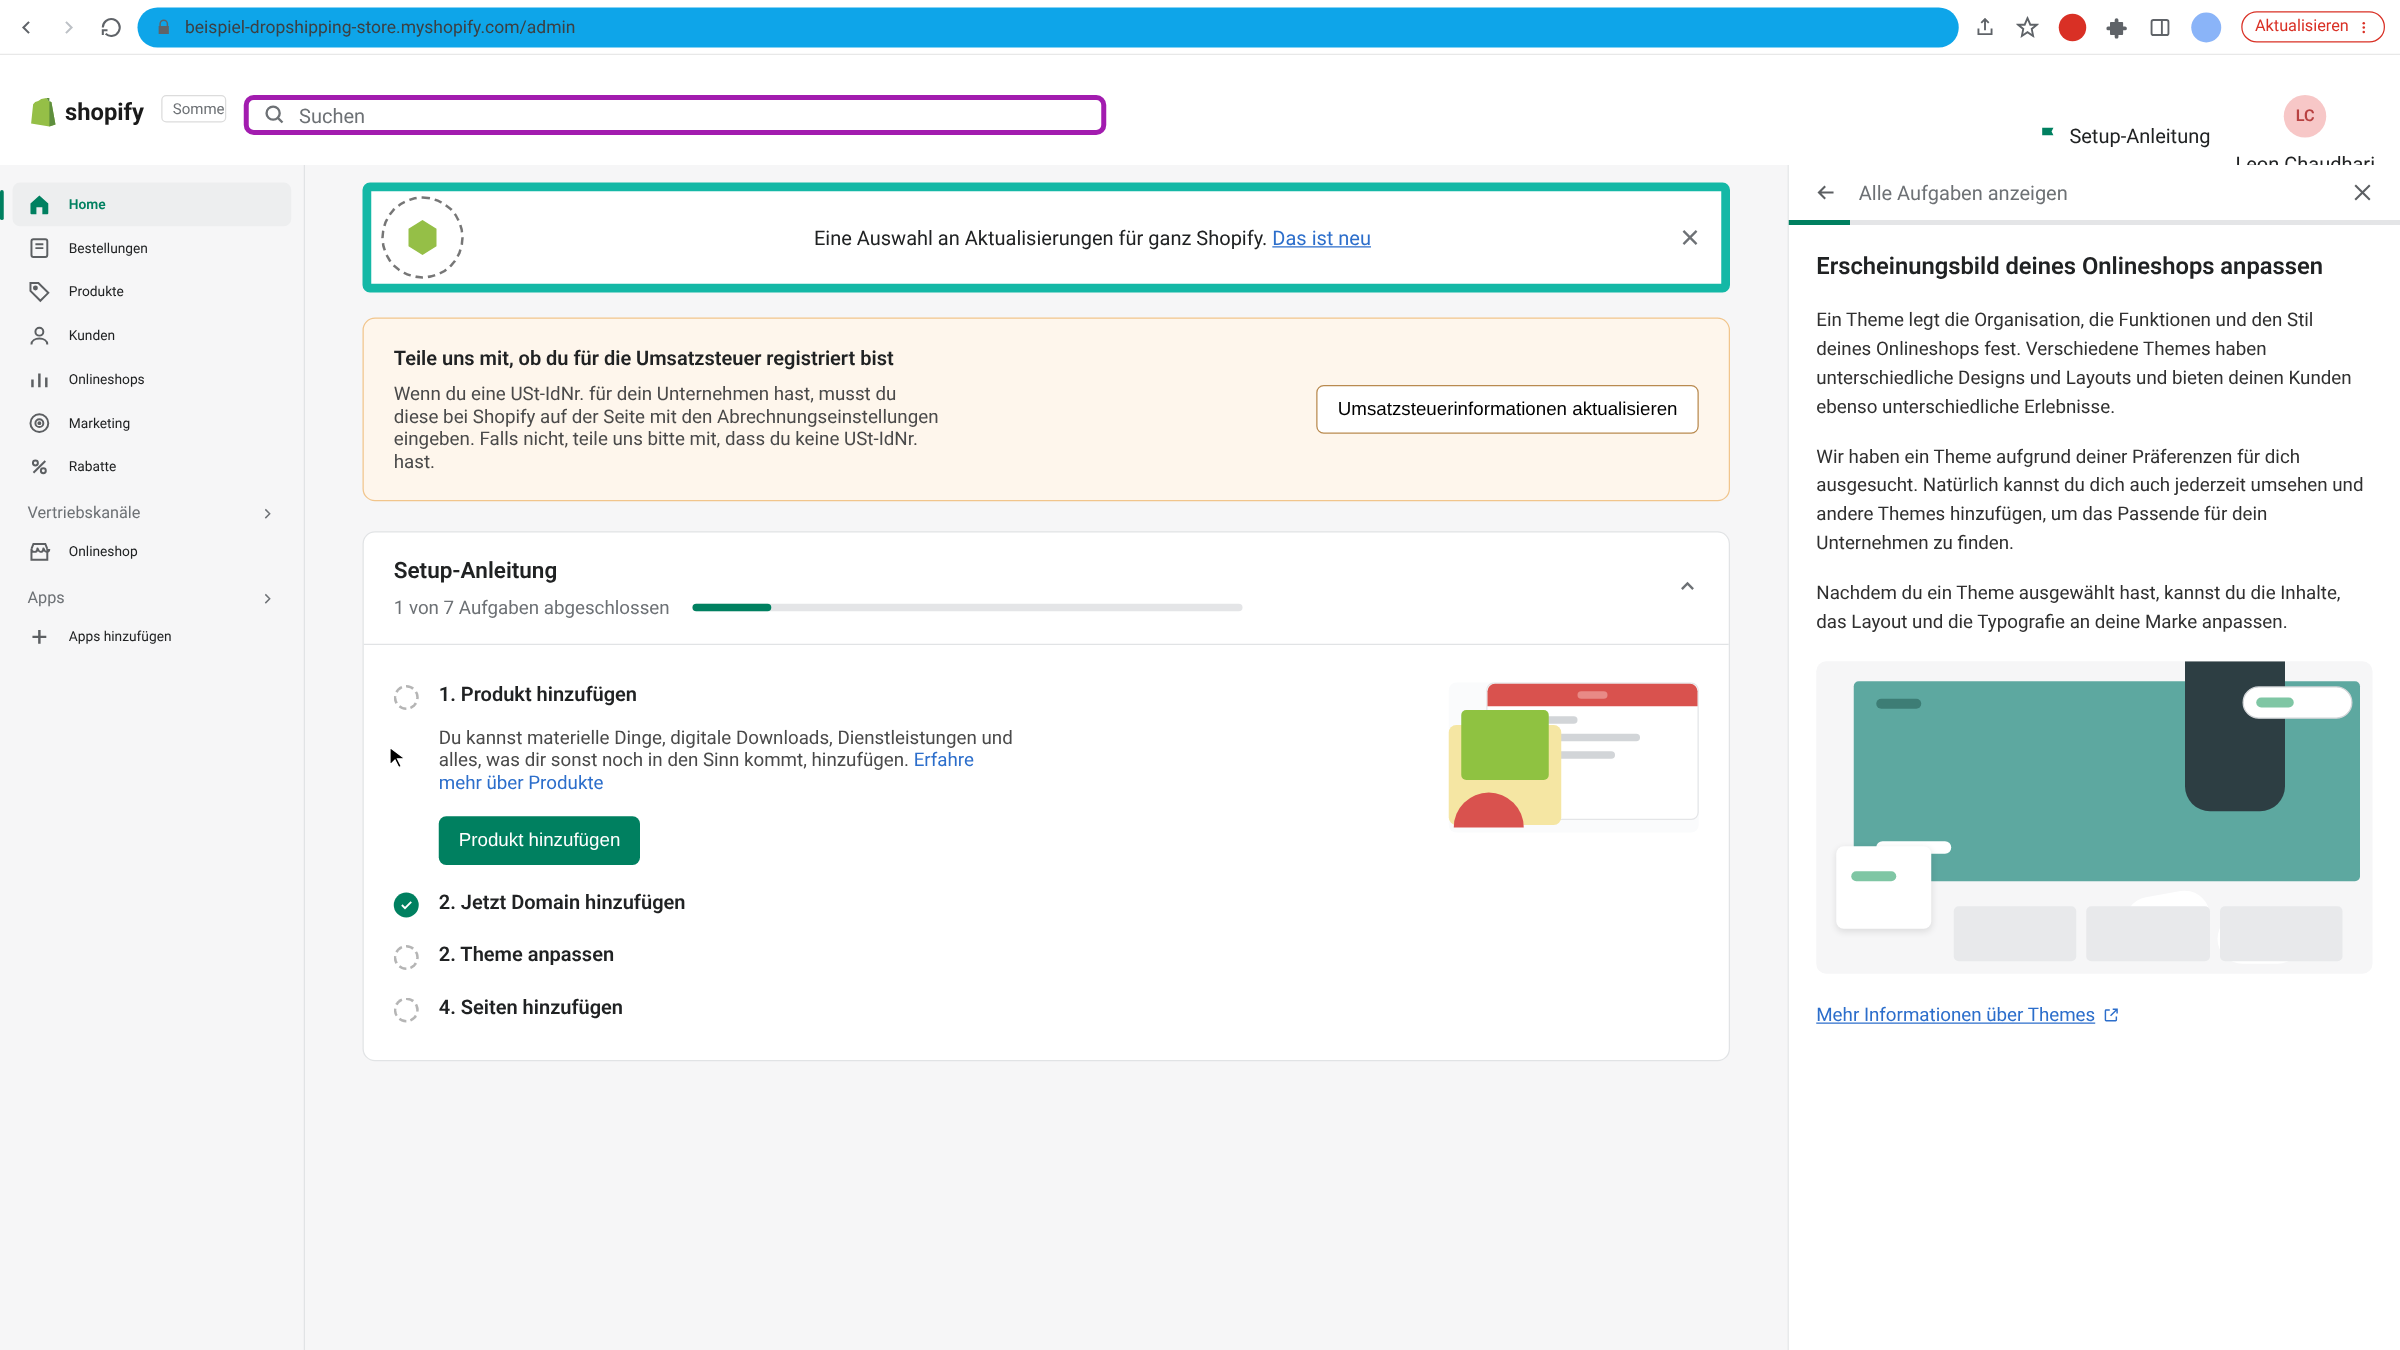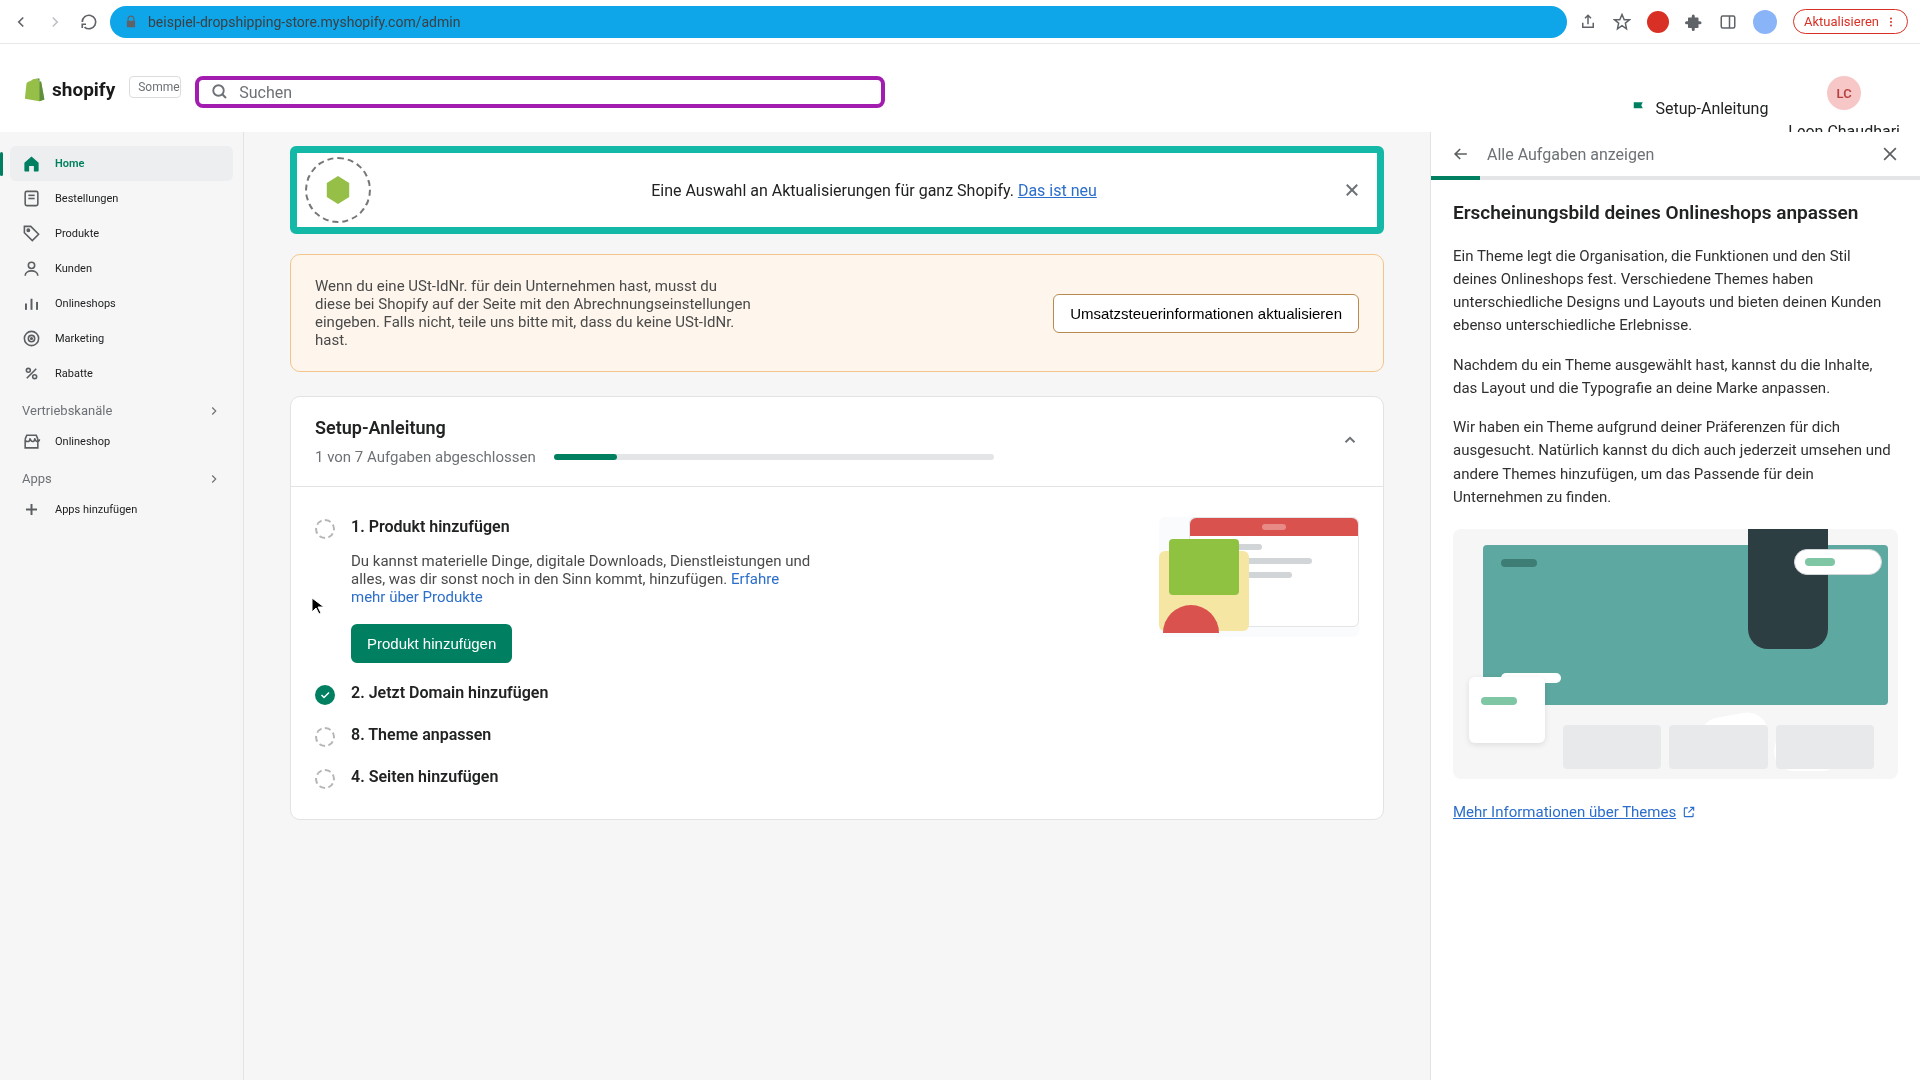--- a/index.html
+++ b/index.html
@@ -296,20 +296,21 @@
         <span>Eine Auswahl an Aktualisierungen für ganz Shopify. </span><a>Das ist neu</a>
       </div>
       <svg class="banner-close" width="18" height="18" viewBox="0 0 24 24" fill="none" stroke="#6d7175" stroke-width="2.5">
           <line x1="5" y1="5" x2="19" y2="19"></line>
           <line x1="19" y1="5" x2="5" y2="19"></line>
         </svg>
     </div>
 
     <div class="vat-card">
       <div class="vat-left">
+        <h3>Teile uns mit, ob du für die Umsatzsteuer registriert bist</h3>
         <p>Wenn du eine USt-IdNr. für dein Unternehmen hast, musst du diese bei Shopify auf der Seite mit den Abrechnungseinstellungen eingeben. Falls nicht, teile uns bitte mit, dass du keine USt-IdNr. hast.</p>
       </div>
       <button class="vat-btn">Umsatzsteuerinformationen aktualisieren</button>
     </div>
 
     <div class="setup-card">
       <div class="setup-head">
         <div class="setup-head-left" style="flex:1">
           <h2>Setup-Anleitung</h2>
           <div class="setup-progress-row">
@@ -355,21 +356,21 @@
         <div class="task">
           <div class="task-marker done">
             <svg viewBox="0 0 24 24" fill="none" stroke="currentColor" stroke-width="3">
                 <path d="M5 12l5 5L20 7"></path>
               </svg>
           </div>
           <div class="task-title">2. Jetzt Domain hinzufügen</div>
         </div>
         <div class="task">
           <div class="task-marker"></div>
-          <div class="task-title">8. Theme anpassen</div>
+          <div class="task-title">2. Theme anpassen</div>
         </div>
         <div class="task">
           <div class="task-marker"></div>
           <div class="task-title">4. Seiten hinzufügen</div>
         </div>
       </div>
     </div>
   </div>
 
   <div class="panel">
@@ -382,22 +383,22 @@
           <line x1="5" y1="5" x2="19" y2="19"></line>
           <line x1="19" y1="5" x2="5" y2="19"></line>
         </svg>
     </div>
     <div class="panel-progress">
         <div class="panel-progress-fill"></div>
       </div>
     <div class="panel-body">
       <h2>Erscheinungsbild deines Onlineshops anpassen</h2>
       <p>Ein Theme legt die Organisation, die Funktionen und den Stil deines Onlineshops fest. Verschiedene Themes haben unterschiedliche Designs und Layouts und bieten deinen Kunden ebenso unterschiedliche Erlebnisse.</p>
+      <p>Wir haben ein Theme aufgrund deiner Präferenzen für dich ausgesucht. Natürlich kannst du dich auch jederzeit umsehen und andere Themes hinzufügen, um das Passende für dein Unternehmen zu finden.</p>
       <p>Nachdem du ein Theme ausgewählt hast, kannst du die Inhalte, das Layout und die Typografie an deine Marke anpassen.</p>
-      <p>Wir haben ein Theme aufgrund deiner Präferenzen für dich ausgesucht. Natürlich kannst du dich auch jederzeit umsehen und andere Themes hinzufügen, um das Passende für dein Unternehmen zu finden.</p>
       <div class="theme-preview">
         <div class="theme-hero">
           <div class="theme-hero-wave"></div>
           <div class="theme-nav-line"></div>
         </div>
         <div class="theme-legs"></div>
         <div class="theme-shoe left"></div>
         <div class="theme-shoe right"></div>
         <div class="theme-btn-pill"></div>
         <div class="theme-card-float"></div>

